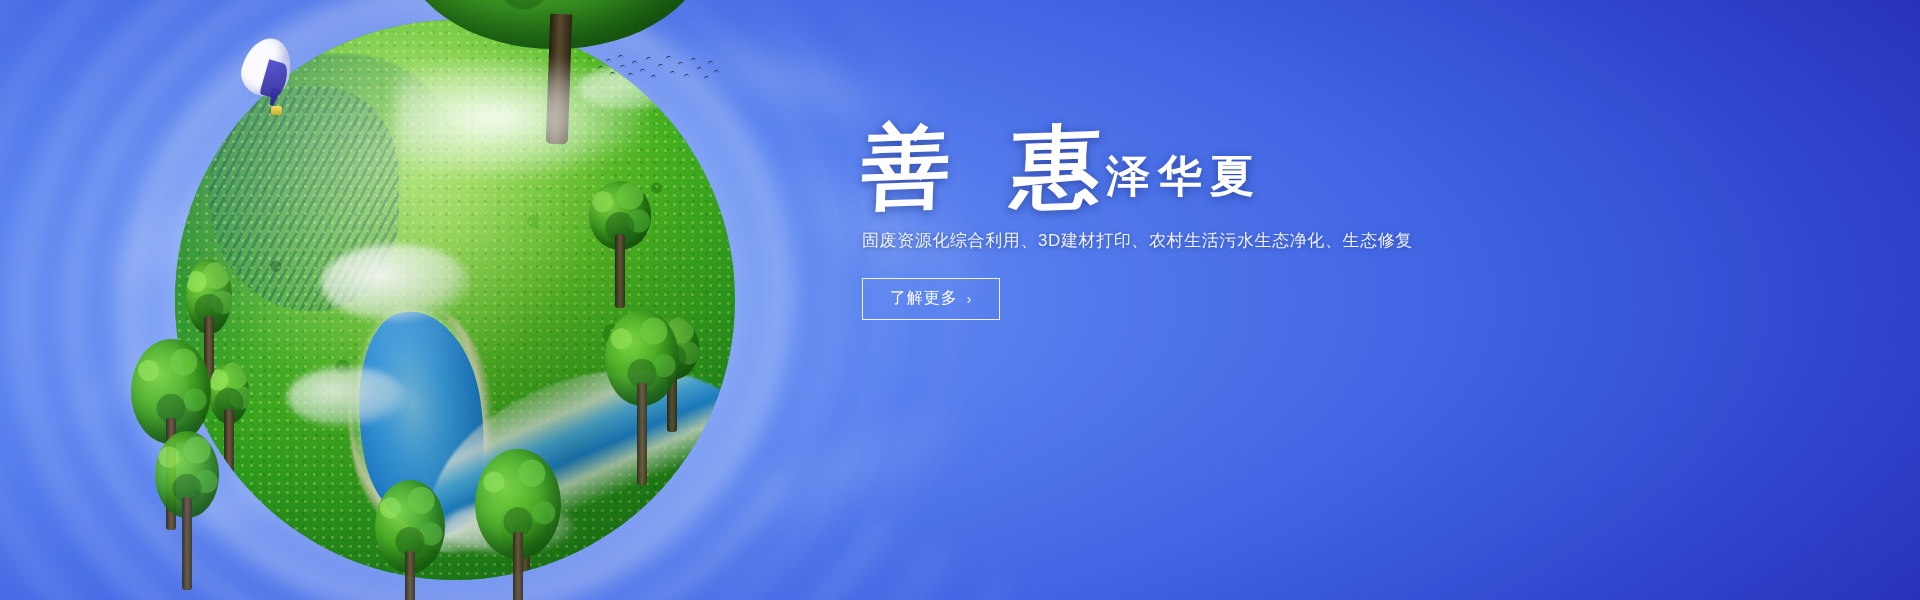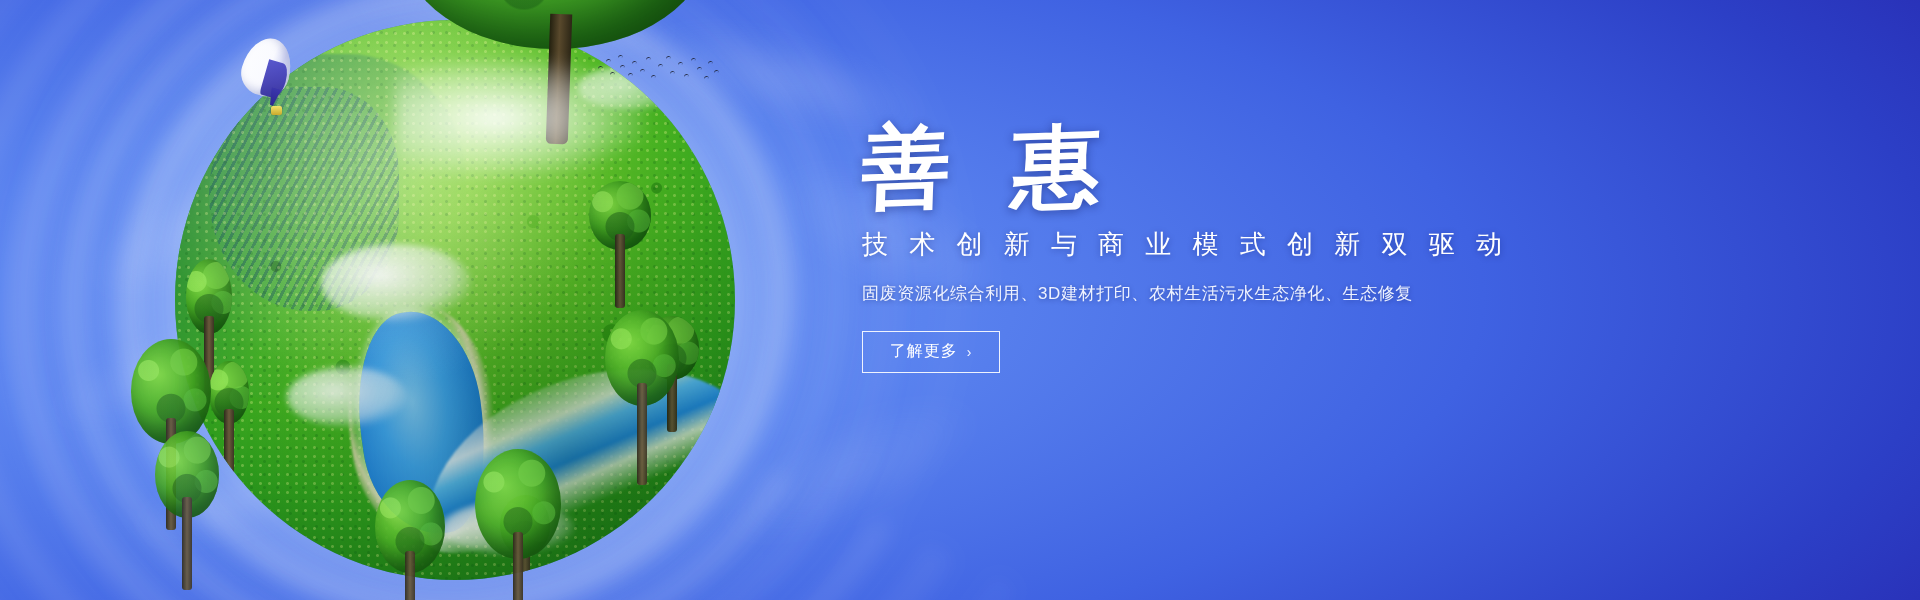--- a/index.html
+++ b/index.html
@@ -360,24 +360,24 @@
 
   <div class="copy">
 
     <div class="headline">
       <span class="hl-group">
         <span class="hl-big">善</span>
       </span>
       <span class="hl-gap"></span>
       <span class="hl-group">
         <span class="hl-big">惠</span>
+        <span class="hl-rest">泽华夏</span>
       </span>
     </div>
 
-    <div class="subtitle">技 术 创 新 与 商 业 模 式 创 新 双 驱 动</div>
 
     <div class="desc">固废资源化综合利用、3D建材打印、农村生活污水生态净化、生态修复</div>
 
     <button class="cta">
       <span>了解更多</span>
       <span class="chev">›</span>
     </button>
 
   </div>
 </div>

